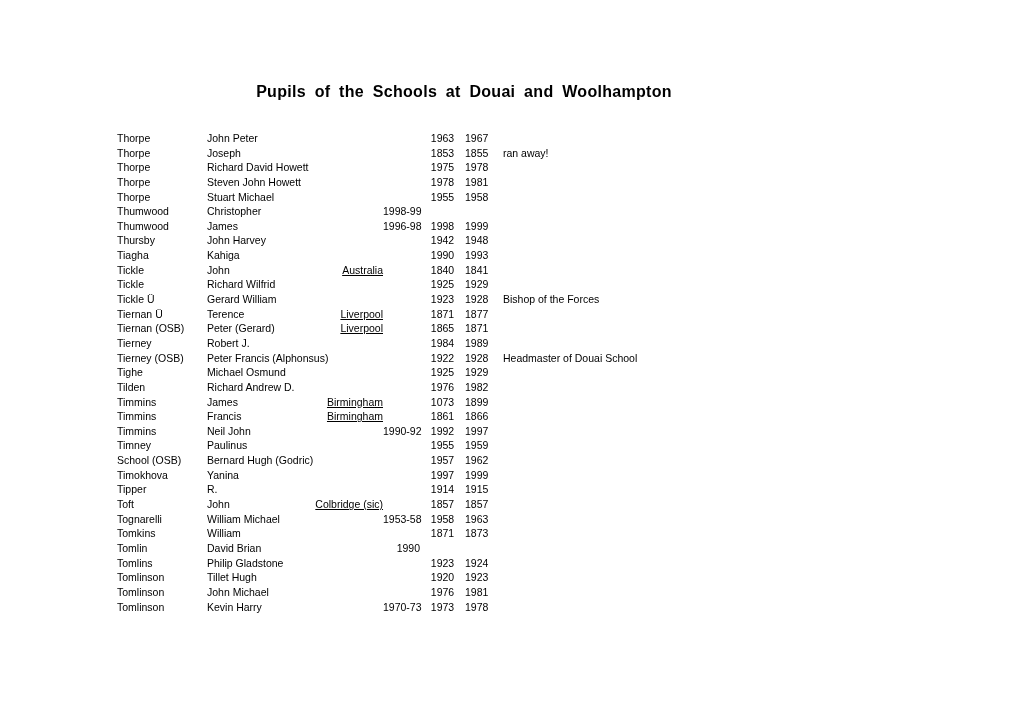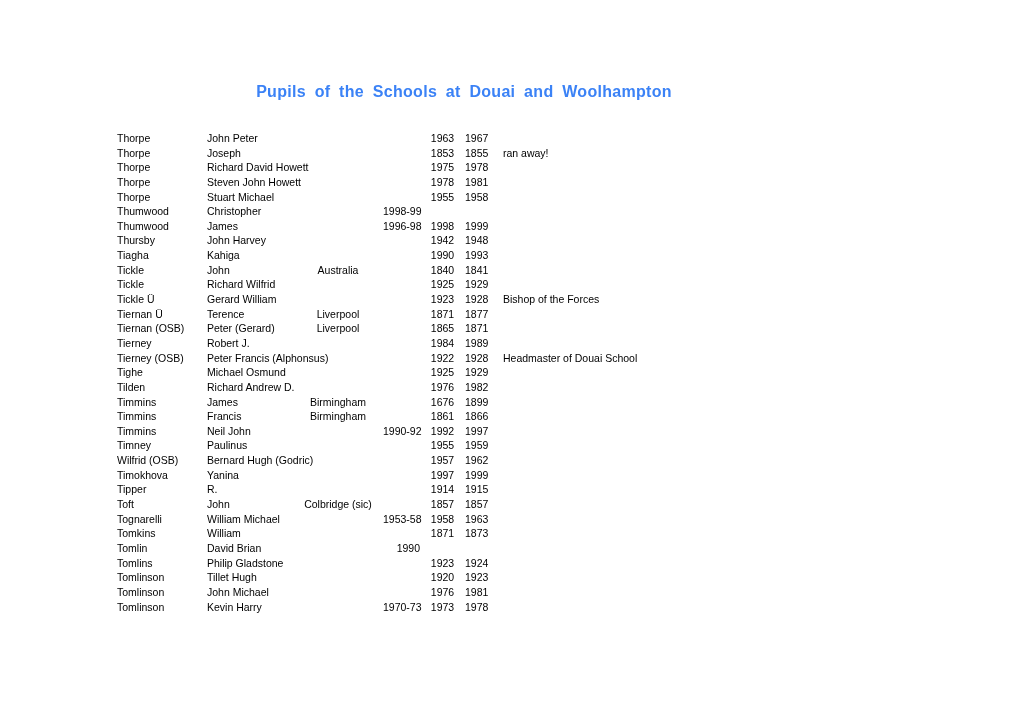--- a/index.html
+++ b/index.html
@@ -20,38 +20,38 @@
     position: absolute;
     top: 83px;
     left: 0;
     width: 928px;
     margin: 0;
     text-align: center;
     font-size: 16px;
     font-weight: bold;
     letter-spacing: 0.3px;
     word-spacing: 4px;
-    color: #3b82f6;
+    color: #000000;
   }
   .pupil-table {
     position: absolute;
     left: 117px;
     top: 131px;
     font-size: 10.5px;
   }
   .row {
     display: flex;
     height: 14.65px;
     line-height: 14.65px;
     white-space: nowrap;
   }
   .c { display: inline-block; flex: 0 0 auto; overflow: visible; }
   .c0 { width: 90px; text-align: left; }
   .c1 { width: 86px; text-align: left; }
-  .c2 { width: 90px; text-align: center; }
+  .c2 { width: 90px; text-align: right; text-decoration: underline; }
   .c3 { width: 37px; text-align: right; }
   .c4 { width: 45px; text-align: center; }
   .c5 { width: 28px; }
   .c6 { padding-left: 10px; text-align: left; }
 </style>
 </head>
 <body>
 
 <div class="page">
   <h1 class="title">Pupils of the Schools at Douai and Woolhampton</h1>
@@ -216,21 +216,21 @@
         <span class="c c3"></span>
         <span class="c c4">1976</span>
         <span class="c c5">1982</span>
         <span class="c c6"></span>
       </div>
       <div class="row">
         <span class="c c0">Timmins</span>
         <span class="c c1">James</span>
         <span class="c c2">Birmingham</span>
         <span class="c c3"></span>
-        <span class="c c4">1676</span>
+        <span class="c c4">1073</span>
         <span class="c c5">1899</span>
         <span class="c c6"></span>
       </div>
       <div class="row">
         <span class="c c0">Timmins</span>
         <span class="c c1">Francis</span>
         <span class="c c2">Birmingham</span>
         <span class="c c3"></span>
         <span class="c c4">1861</span>
         <span class="c c5">1866</span>
@@ -248,21 +248,21 @@
       <div class="row">
         <span class="c c0">Timney</span>
         <span class="c c1">Paulinus</span>
         <span class="c c2"></span>
         <span class="c c3"></span>
         <span class="c c4">1955</span>
         <span class="c c5">1959</span>
         <span class="c c6"></span>
       </div>
       <div class="row">
-        <span class="c c0">Wilfrid (OSB)</span>
+        <span class="c c0">School (OSB)</span>
         <span class="c c1">Bernard Hugh (Godric)</span>
         <span class="c c2"></span>
         <span class="c c3"></span>
         <span class="c c4">1957</span>
         <span class="c c5">1962</span>
         <span class="c c6"></span>
       </div>
       <div class="row">
         <span class="c c0">Timokhova</span>
         <span class="c c1">Yanina</span>

